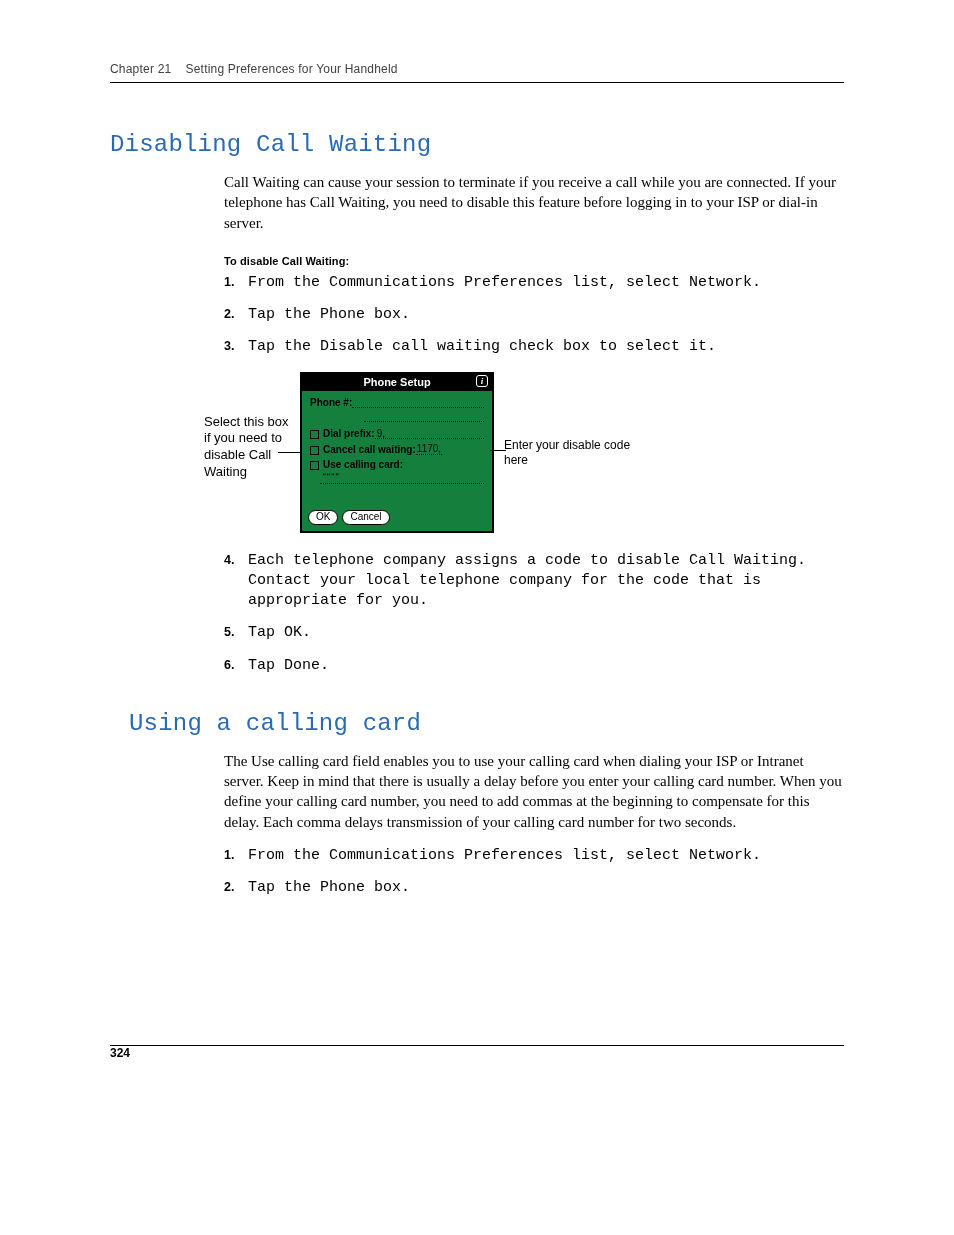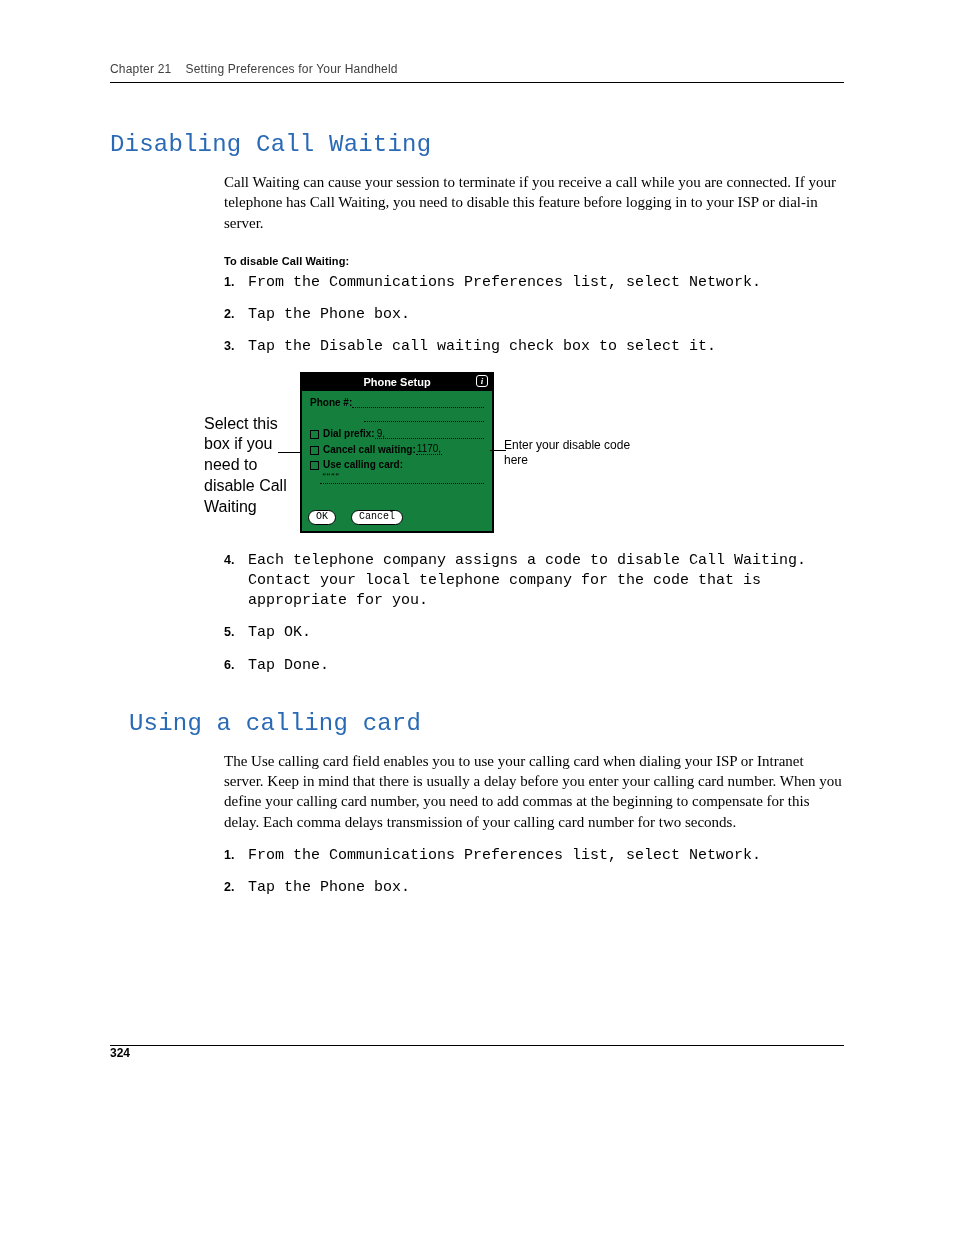--- a/index.html
+++ b/index.html
@@ -76,21 +76,21 @@
   }
   .fig-wrap {
     margin: 14px 0 18px -20px;
     display: flex;
     align-items: flex-start;
     gap: 10px;
     font-family: Arial, Helvetica, sans-serif;
   }
   .callout-left {
     width: 86px;
-    font-size: 16px;
+    font-size: 13px;
     line-height: 1.3;
     text-align: left;
     padding-top: 42px;
     position: relative;
   }
   .callout-left::after {
     content: "";
     position: absolute;
     top: 80px;
     right: -10px;
@@ -183,22 +183,21 @@
     border-bottom: 1px dotted #000;
     height: 11px;
     font-size: 10px;
     font-style: italic;
     padding-left: 2px;
     letter-spacing: 1px;
   }
   .pda-buttons {
     padding: 20px 6px 6px 6px;
     display: flex;
-    gap: 15px;
-    font-family: Liberation Mono, monospace;
+    gap: 4px;
   }
   .pda-btn {
     border: 1px solid #000;
     border-radius: 8px;
     padding: 0 7px 1px 7px;
     font-size: 10px;
     line-height: 12px;
     background: #fff;
   }
   .page-number {

